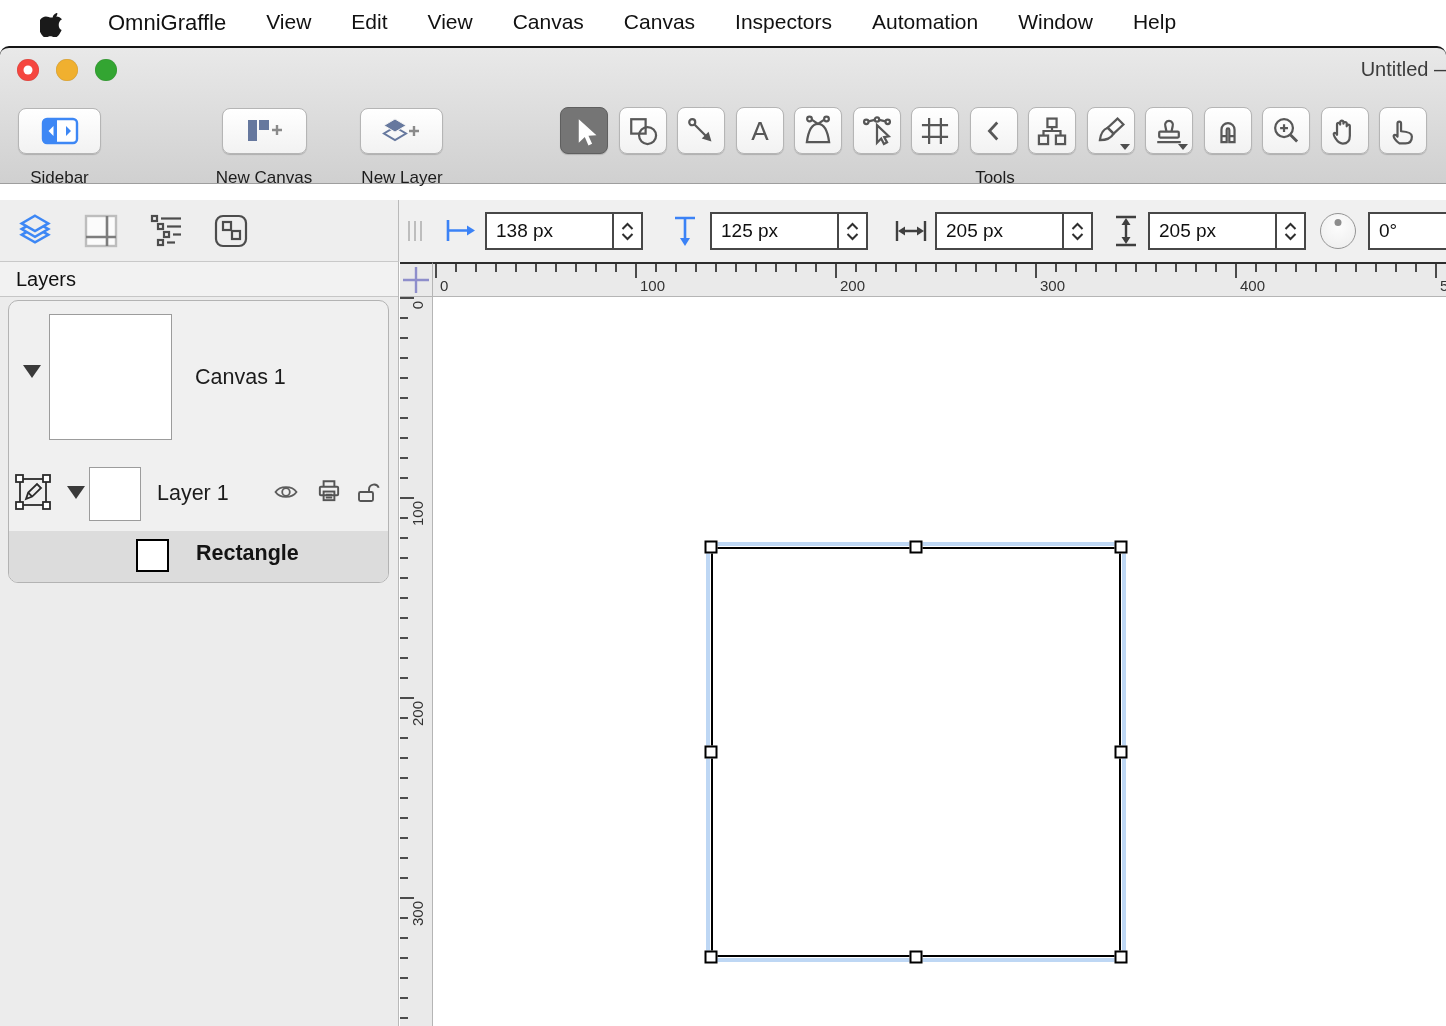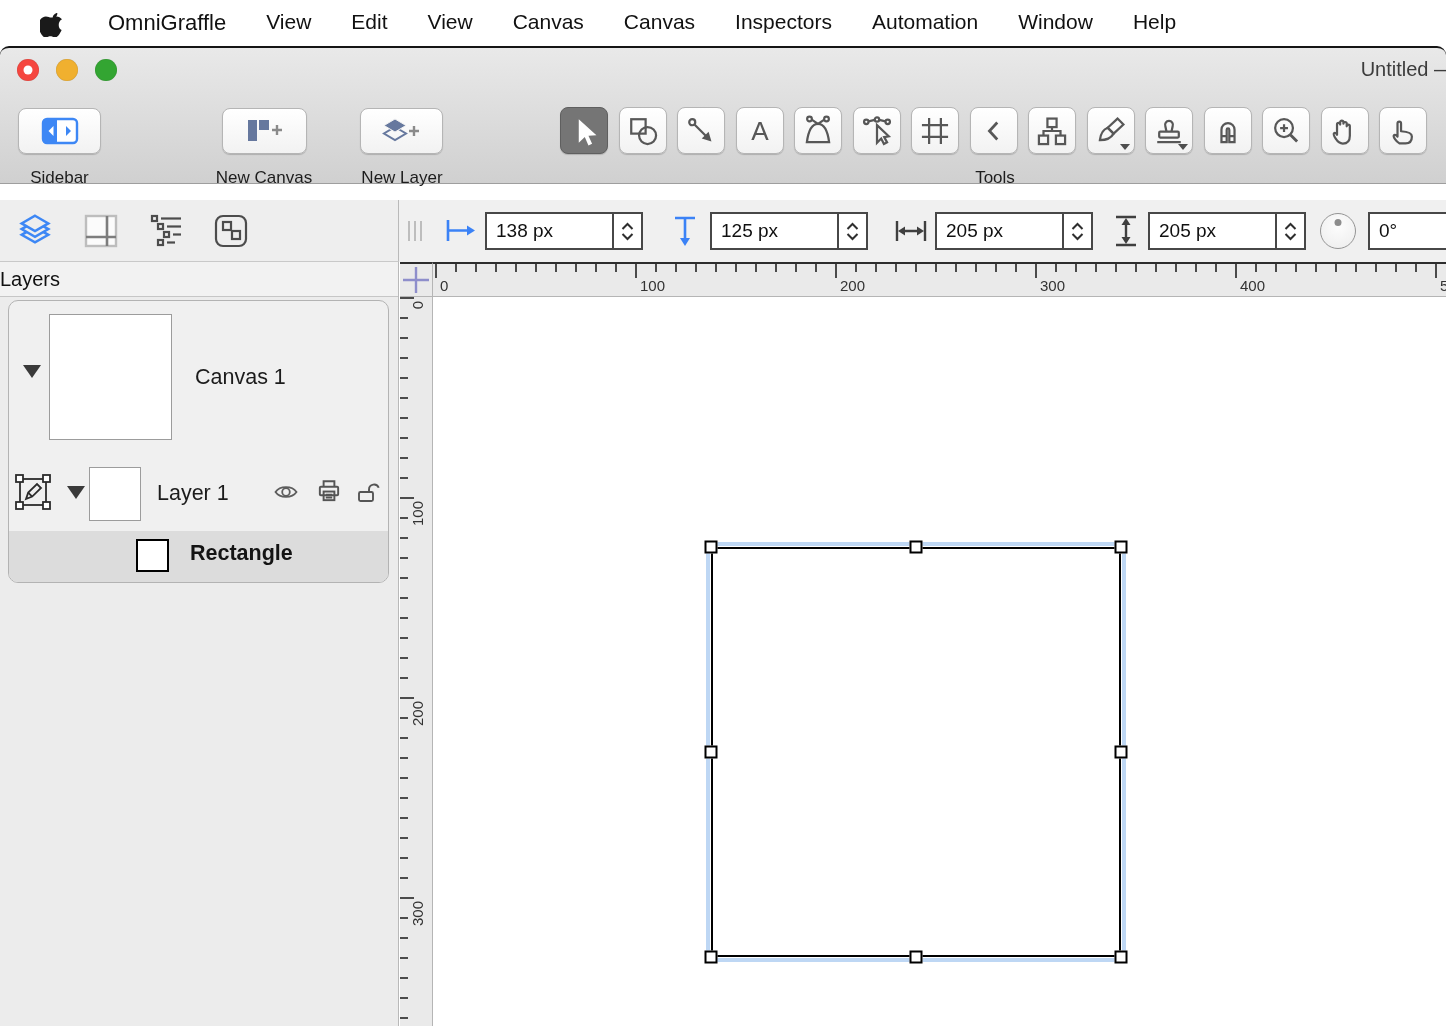--- a/index.html
+++ b/index.html
@@ -49,31 +49,31 @@
   .stepper{width:27px;align-self:stretch;border-left:2px solid #474747;display:flex;align-items:center;justify-content:center;}
   .geo-icon{position:absolute;top:13px;}
   .dial{position:absolute;left:1320px;top:13px;width:36px;height:36px;border-radius:50%;
         border:1.5px solid #949494;background:radial-gradient(circle at 50% 35%,#fdfdfd,#ececec);box-sizing:border-box;}
   .dial .knob{position:absolute;left:50%;top:5px;width:7px;height:7px;border-radius:50%;
               background:#8d8d8d;transform:translateX(-50%);}
   
   .sidebar{position:absolute;left:0;top:262px;width:399px;bottom:0;background:#ececec;
            border-right:1px solid #b9b9b9;box-sizing:border-box;}
   .sb-header{height:35px;background:#f2f2f2;border-bottom:1px solid #c6c6c6;
-             font-size:20px;color:#111;display:flex;align-items:center;padding-left:0;box-sizing:border-box;}
+             font-size:20px;color:#111;display:flex;align-items:center;padding-left:16px;box-sizing:border-box;}
   .sb-container{position:absolute;left:8px;top:38px;width:381px;height:283px;background:#f0f0f0;
                 border:1.5px solid #b3b3b3;border-radius:10px;overflow:hidden;box-sizing:border-box;}
   .disclosure{width:0;height:0;border-left:9px solid transparent;border-right:9px solid transparent;
               border-top:13px solid #3a3a3a;position:absolute;}
   .thumb{position:absolute;background:#fff;border:1px solid #9c9c9c;box-sizing:border-box;}
   .sb-text{position:absolute;font-size:21.5px;color:#1c1c1c;}
   .obj-row{position:absolute;left:0;right:0;top:230px;height:53px;background:#dcdcdc;}
   .swatch{position:absolute;left:127px;top:8px;width:29px;height:29px;background:#fff;
           border:2.5px solid #000;box-sizing:content-box;}
-  .obj-label{position:absolute;left:181px;top:10px;font-size:21.5px;font-weight:700;color:#141414;text-align:center;}
+  .obj-label{position:absolute;left:187px;top:10px;font-size:21.5px;font-weight:700;color:#141414;text-align:center;}
   .row-icon{position:absolute;}
   
   .corner{position:absolute;left:400px;top:262px;width:33px;height:35px;background:#eaeaea;
           border-top:2px solid #2d2d2d;border-right:1px solid #b5b5b5;border-bottom:1px solid #b5b5b5;box-sizing:border-box;}
   .hruler{position:absolute;left:433px;top:262px;right:0;height:35px;background:#eaeaea;
           border-top:2px solid #2d2d2d;border-bottom:1px solid #b5b5b5;box-sizing:border-box;}
   .vruler{position:absolute;left:400px;top:297px;width:33px;bottom:0;background:#eaeaea;
           border-right:1px solid #b5b5b5;box-sizing:border-box;}
   .htick{position:absolute;top:0;width:1.5px;background:#4b4b4b;}
   .hlabel{position:absolute;bottom:2px;font-size:15px;color:#333;}

